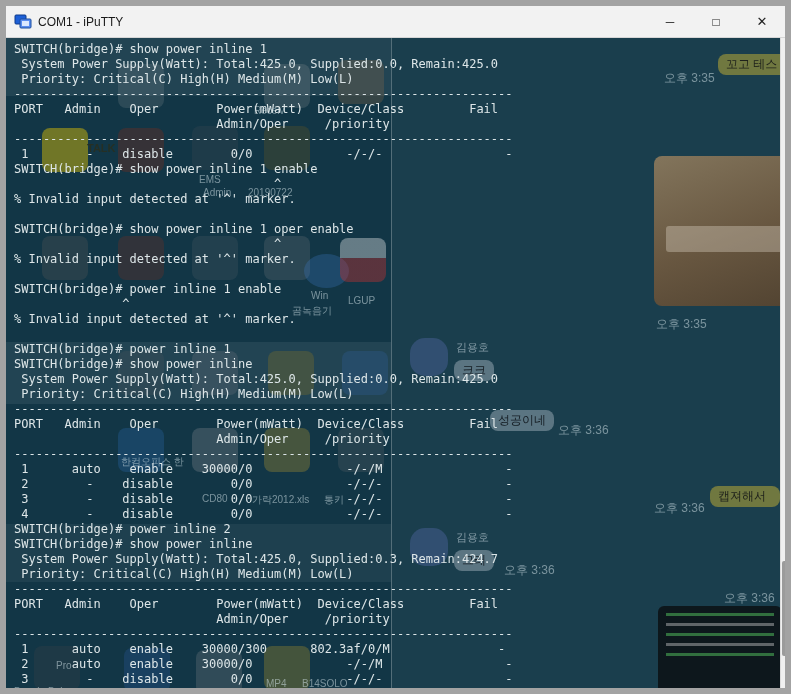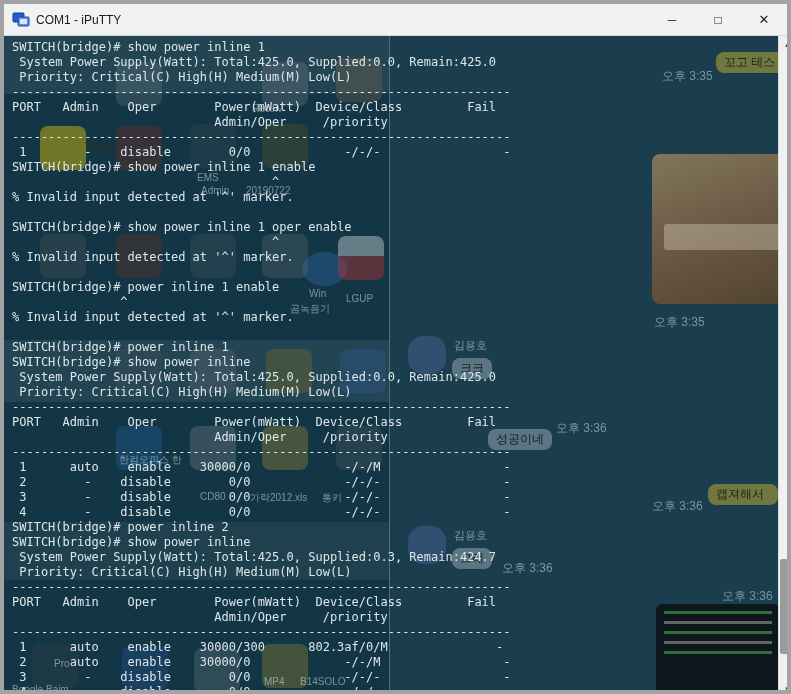--- a/index.html
+++ b/index.html
@@ -1,20 +1,20 @@
 <!DOCTYPE html>
 <html><head>
 <meta charset="utf-8">
 <style>
   html,body{margin:0;padding:0;background:#202020;}
   *{box-sizing:border-box;}
   #window{
     position:relative;width:791px;height:694px;overflow:hidden;
     font-family:"Liberation Sans",sans-serif;
-    border:4px solid #a3a3a3;background:#0f3140;
+    border:6px solid #a3a3a3;background:#0f3140;
   }
   
   #titlebar{
     position:absolute;left:0;top:0;width:100%;height:32px;
     background:#f2f2f2;border-bottom:1px solid #d6d6d6;
     display:flex;align-items:center;z-index:10;
   }
   #app-icon{margin:0 6px 0 8px;display:flex;align-items:center;}
   #win-title{font-size:12px;color:#1a1a1a;flex:1;white-space:nowrap;}
   .win-btn{
@@ -141,21 +141,21 @@
 
     <div class="bubble sent" style="left:712px;top:16px;width:79px">꼬고 테스</div>
     <span class="chat-ts" style="left:658px;top:32px">오후 3:35</span>
     <div id="chat-photo">
         <div class="strip"></div>
       </div>
     <span class="chat-ts" style="left:650px;top:278px">오후 3:35</span>
     <div class="chat-avatar" style="left:404px;top:300px"></div>
     <span class="chat-name" style="left:450px;top:302px">김용호</span>
     <div class="bubble recv" style="left:448px;top:322px">크크</div>
-    <div class="bubble recv" style="left:484px;top:393px">성공이네</div>
+    <div class="bubble recv" style="left:484px;top:372px">성공이네</div>
     <span class="chat-ts" style="left:552px;top:384px">오후 3:36</span>
     <div class="bubble sent" style="left:704px;top:448px;width:70px">캡져해서</div>
     <span class="chat-ts" style="left:648px;top:462px">오후 3:36</span>
     <div class="chat-avatar" style="left:404px;top:490px"></div>
     <span class="chat-name" style="left:450px;top:492px">김용호</span>
     <div class="bubble recv" style="left:448px;top:512px">그래</div>
     <span class="chat-ts" style="left:498px;top:524px">오후 3:36</span>
     <span class="chat-ts" style="left:718px;top:552px">오후 3:36</span>
     <div id="chat-dark-image">
       <i></i>

